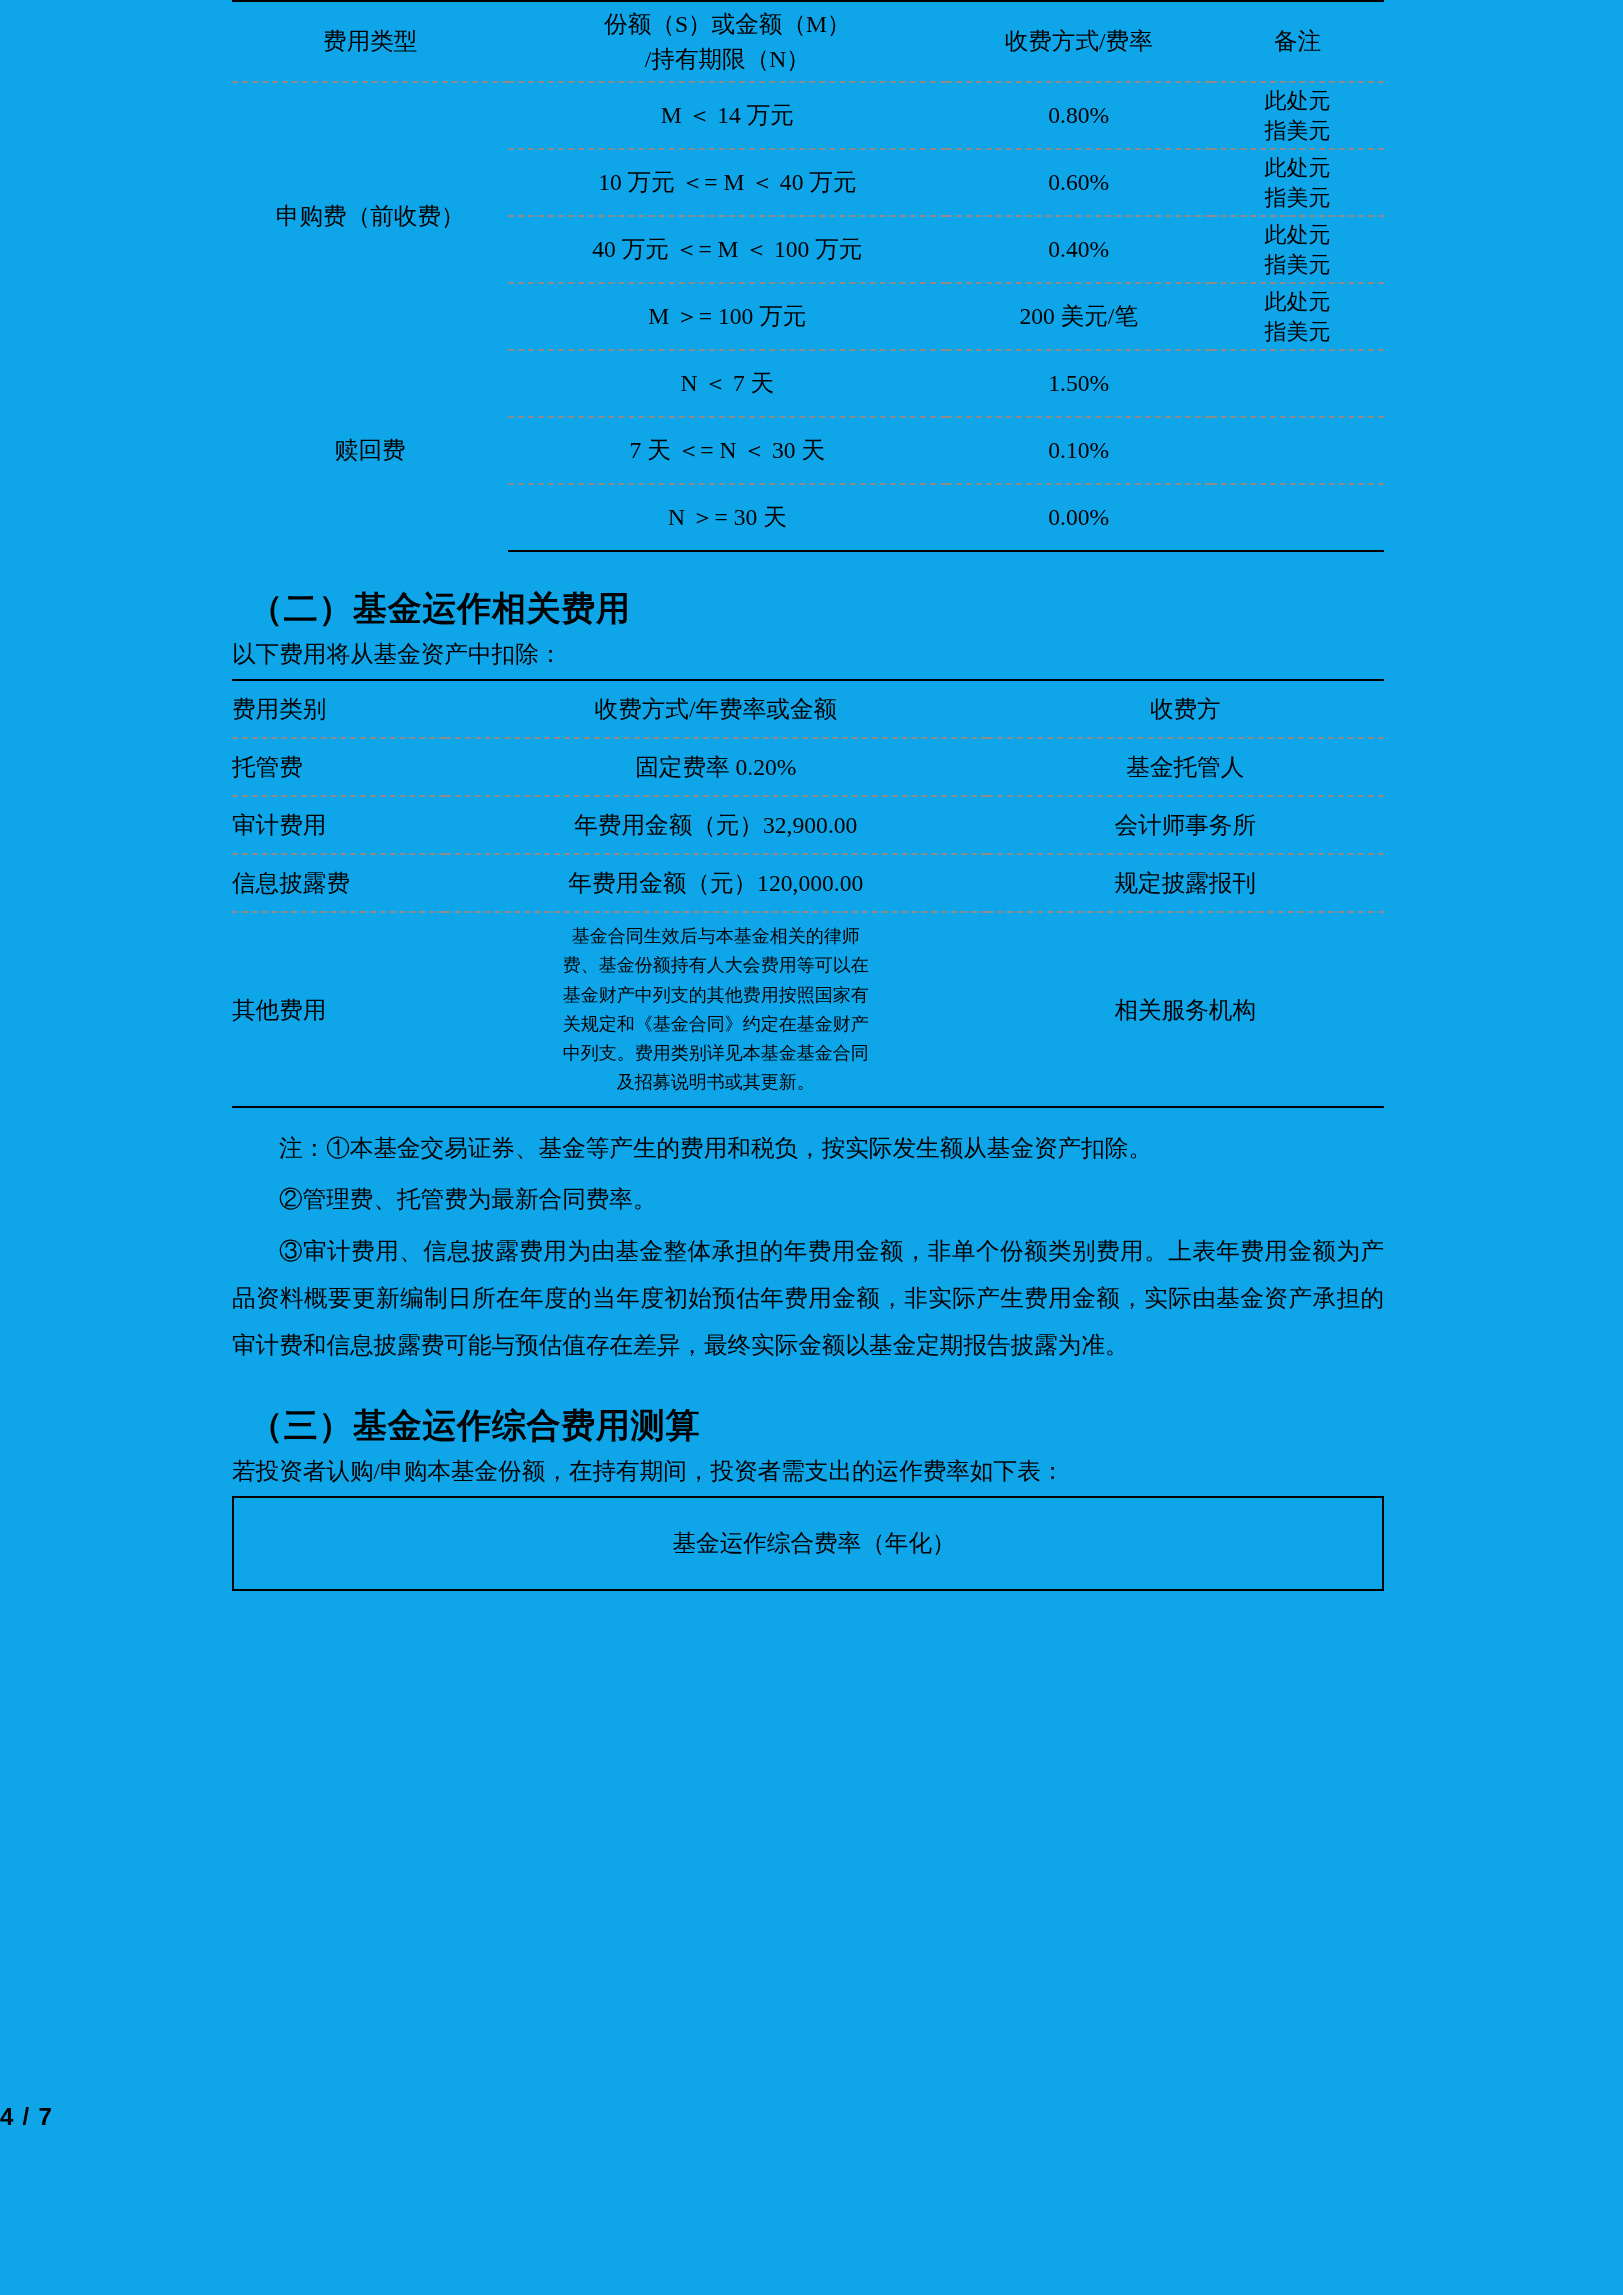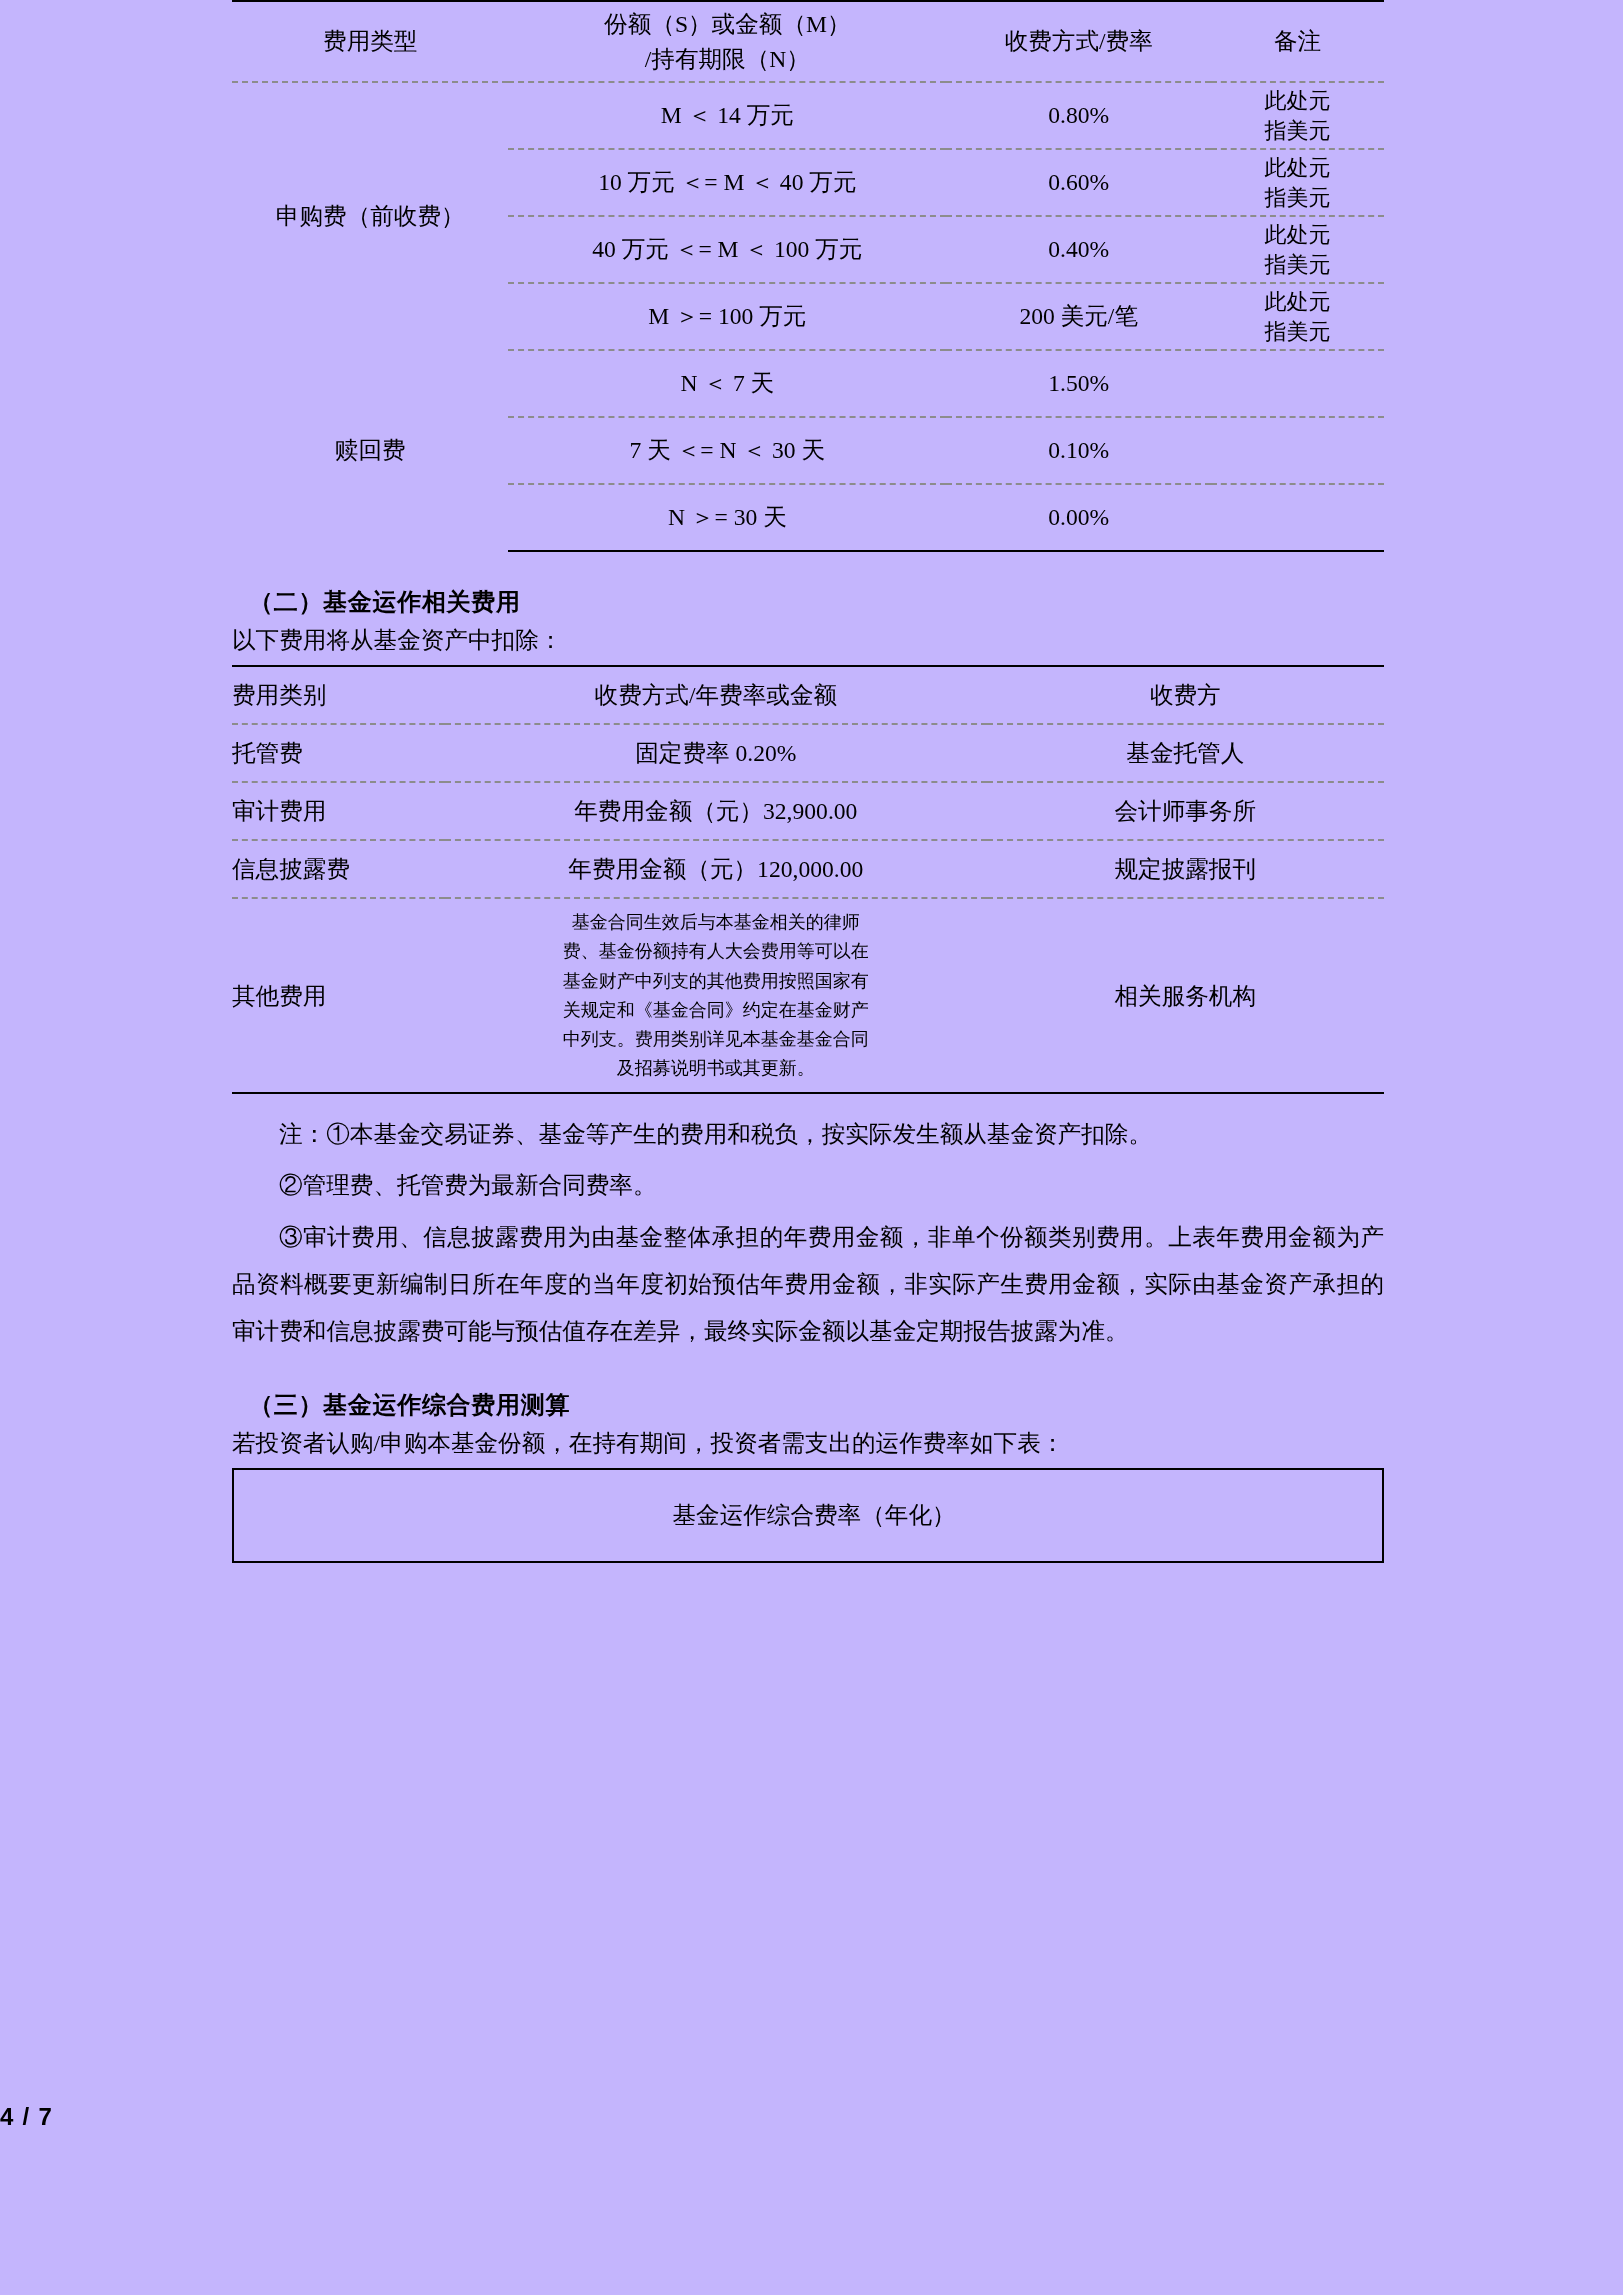--- a/index.html
+++ b/index.html
@@ -8,21 +8,21 @@
     background: #ffffff;
   }
   body {
     font-family: "Liberation Serif", "DejaVu Serif", serif;
     color: #000000;
   }
   .page {
     position: relative;
     width: 1623px;
     height: 2295px;
-    background: #c4b5fd;
+    background: #0ea5e9;
     box-sizing: border-box;
     padding: 0;
     overflow: hidden;
   }
   .content {
     position: absolute;
     left: 232px;
     top: 0;
     width: 1152px;
   }
@@ -57,21 +57,21 @@
   #fee-table td.hdr { height: 79px; }
   #fee-table .col-type   { width: 24.0%; }
   #fee-table .col-cond   { width: 38.0%; }
   #fee-table .col-rate   { width: 23.0%; }
   #fee-table .col-note   { width: 15.0%; }
   #fee-table .note-cell  { font-size: 22px; line-height: 1.32; }
   .hdr-two-line { line-height: 1.36; }
 
   
   .sec-heading {
-    font-size: 24px;
+    font-size: 34px;
     font-weight: bold;
     margin: 34px 0 5.2px 17px;
     letter-spacing: 0.7px;
   }
   .sec-lead {
     font-size: 23.6px;
     margin: 0 0 6.5px 0;
     line-height: 1.5;
   }
 

